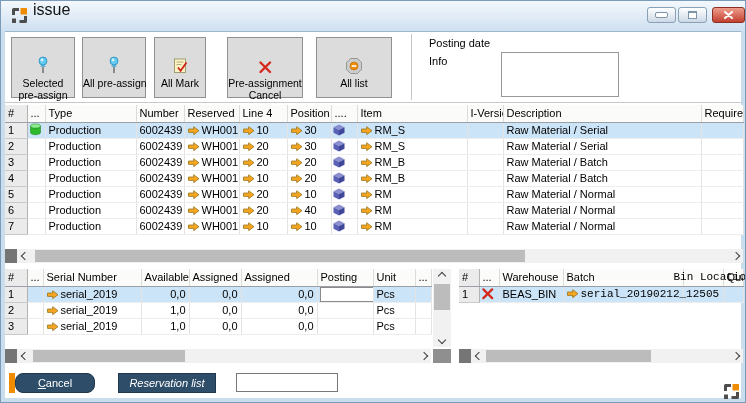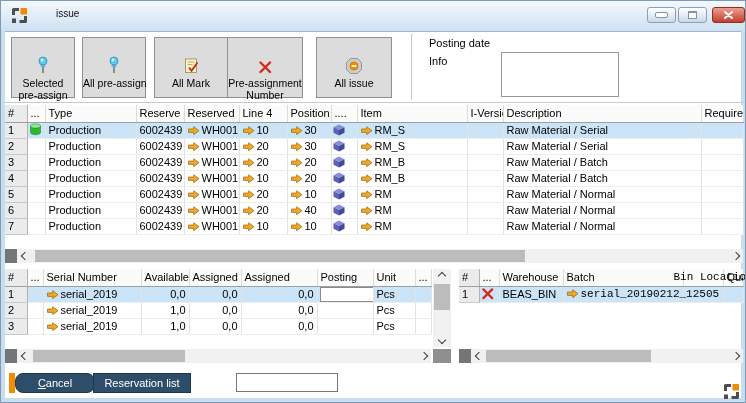--- a/index.html
+++ b/index.html
@@ -2,21 +2,21 @@
 <html><head>
 <meta charset="utf-8">
 <style>
   html,body{margin:0;padding:0;background:#f3f3f3;font-family:"Liberation Sans",sans-serif;}
   #win{position:relative;width:746px;height:403px;background:#fff;box-sizing:border-box;
        border:1px solid #7a9cba;overflow:hidden;font-size:11px;color:#000;}
   .abs{position:absolute;}
   
   .titlebar{position:absolute;left:0;top:0;width:746px;height:30px;
     background:linear-gradient(#f3f8fd,#cfe0f1);border-bottom:1px solid #9db7cf;}
-  .tb-title{position:absolute;left:32px;top:7px;font-size:10px;color:#111;margin-left:23px;}
+  .tb-title{position:absolute;left:32px;top:0;font-size:16px;color:#111;}
   .wbtn{position:absolute;top:6px;height:16px;border:1px solid #8aa0b5;border-radius:3px;
     background:linear-gradient(#ffffff,#ccd8e6);display:flex;align-items:center;justify-content:center;cursor:pointer;box-sizing:border-box;}
   .wbtn.close{background:linear-gradient(#ef9d8d,#c2402f);border-color:#8d2f22;}
   
   .edge{position:absolute;background:#cadded;}
   
   .tbtn{position:absolute;top:36px;height:61px;background:#dcdcdc;border:1px solid #909090;
     box-sizing:border-box;text-align:center;cursor:pointer;font-size:10.5px;line-height:12px;color:#000;}
   .tbtn .ic{height:30px;display:flex;align-items:flex-end;justify-content:center;padding-top:6px;}
   .tbtn .lbl{padding-top:3px;}
@@ -147,43 +147,43 @@
     <div class="lbl nowrap">All pre-assign</div>
   </div>
   <div class="tbtn" style="left:10px;width:64px;">
     <div class="ic">
         <svg width="16" height="18" viewBox="0 0 16 18">
           <use href="#i-pin"></use>
         </svg>
       </div>
     <div class="lbl">Selected pre-assign</div>
   </div>
-  <div class="tbtn" style="left:153px;width:74px;">
+  <div class="tbtn" style="left:153px;width:52px;">
     <div class="ic">
         <svg width="15" height="16" viewBox="0 0 15 16">
           <use href="#i-mark"></use>
         </svg>
       </div>
     <div class="lbl">All Mark</div>
   </div>
   <div class="tbtn" style="left:226px;width:76px;">
     <div class="ic">
         <svg width="13" height="13" viewBox="0 0 13 13">
           <use href="#i-redx"></use>
         </svg>
       </div>
-    <div class="lbl">Pre-assignment Number</div>
+    <div class="lbl">Pre-assignment Cancel</div>
   </div>
   <div class="tbtn" style="left:315px;width:76px;">
     <div class="ic">
         <svg width="18" height="16" viewBox="0 0 18 16">
           <use href="#i-box"></use>
         </svg>
       </div>
-    <div class="lbl">All issue</div>
+    <div class="lbl">All list</div>
   </div>
 
   <div class="vsep" style="left:410px;top:33px;height:66px;"></div>
   <div class="hline" style="left:4px;top:101px;width:738px;"></div>
 
   <div class="flabel" style="left:428px;top:36px;">Posting date</div>
   <div class="flabel" style="left:428px;top:54px;">Info</div>
   <textarea class="infobox" value="" style=""></textarea>
 
   <table class="grid" style="left:4px;top:104px;width:738px;">
@@ -199,21 +199,21 @@
         <col style="width:110px">
         <col style="width:36px">
         <col style="width:198px">
         <col style="width:42px">
       </colgroup>
     <tbody>
         <tr>
       <th class="c-num">#</th>
       <th>...</th>
       <th>Type</th>
-      <th>Reserve</th>
+      <th>Number</th>
       <th>Reserved</th>
       <th>Line 4</th>
       <th>Position</th>
       <th>....</th>
       <th>Item</th>
       <th class="ta-r">I-Version</th>
       <th>Description</th>
       <th>Requirement</th>
     </tr>
     <tr class="sel">
@@ -527,19 +527,19 @@
         <span class="chev l"></span>
       </div>
     <div class="sb-thumb" style="left:27px;top:1px;width:165px;height:12px;"></div>
     <div class="sb-btn" style="right:0;top:0;width:15px;height:14px;">
         <span class="chev r"></span>
       </div>
   </div>
 
   <div class="orange-strip"></div>
   <div class="btn-dark" style="left:14px;width:80px;border-radius:8px;">Cancel</div>
-  <div class="btn-dark nounder" style="left:92px;width:98px;">Reservation list</div>
+  <div class="btn-dark nounder" style="left:117px;width:98px;font-style:italic;">Reservation list</div>
   <input class="footer-input" value="" style="">
   <span class="abs" style="left:722px;top:382px;"><svg width="17" height="17" viewBox="0 0 17 17">
         <use href="#i-logo"></use>
       </svg></span>
 
 </div>
 
 </body></html>

